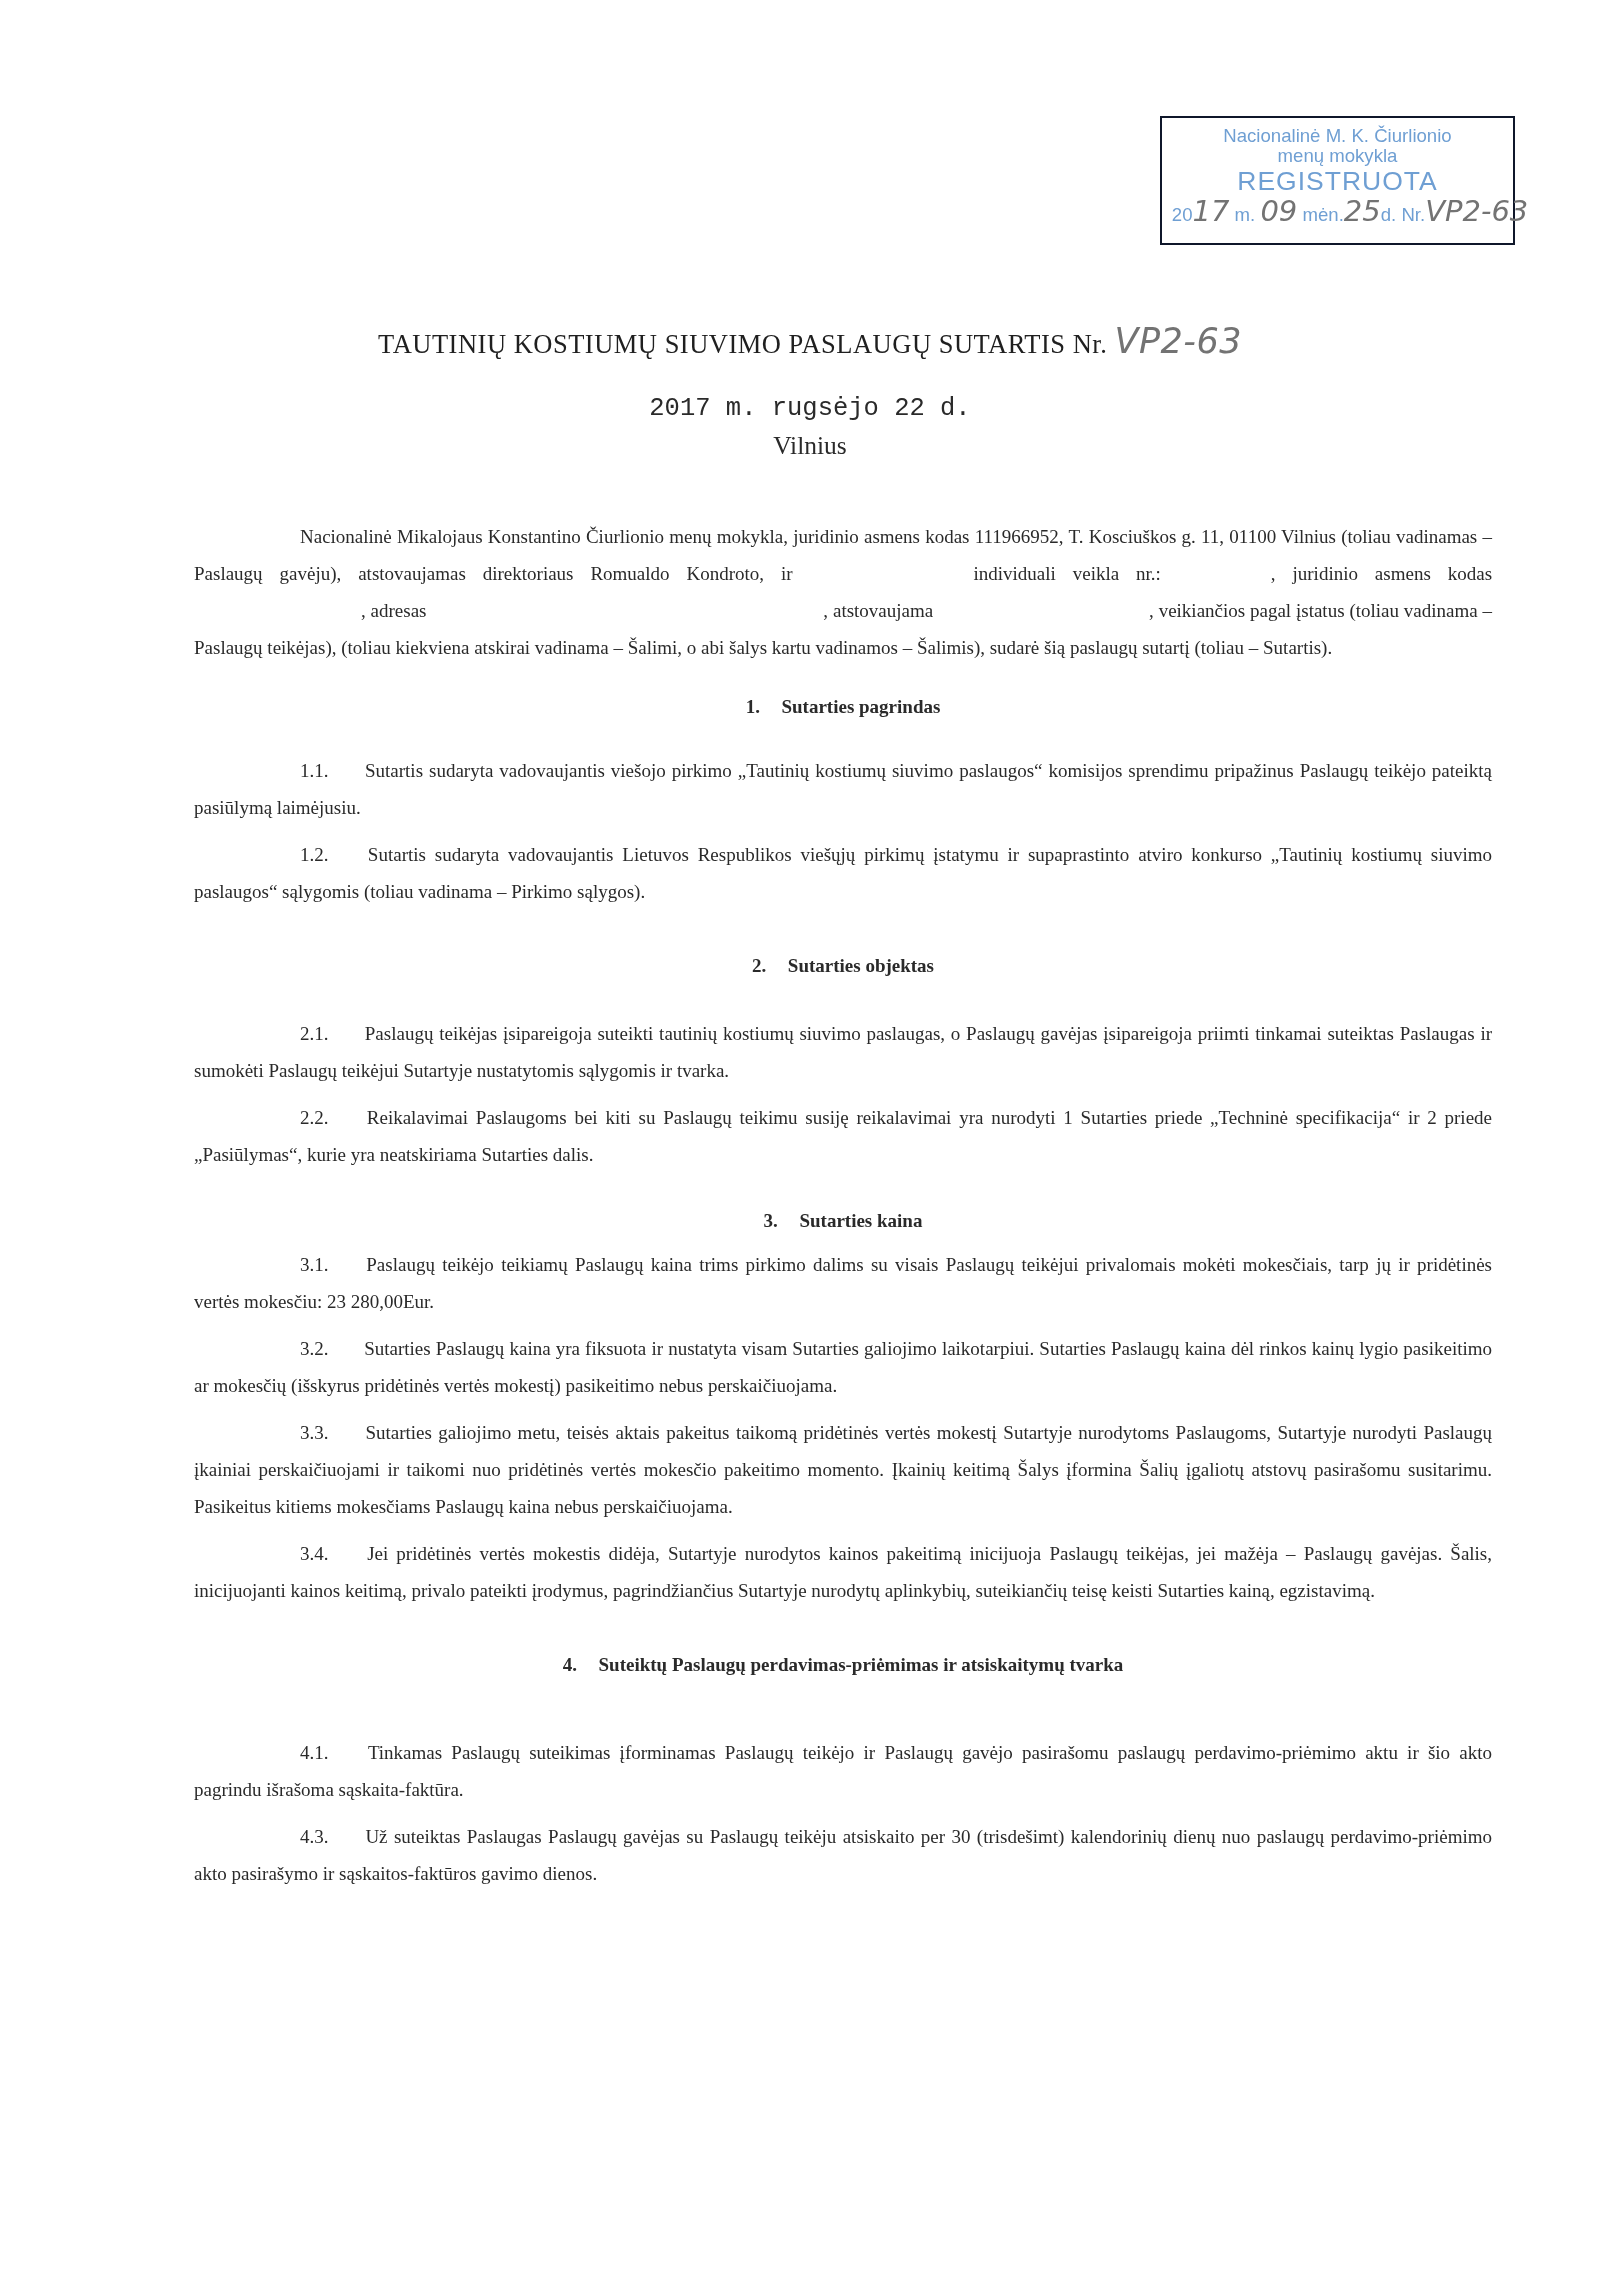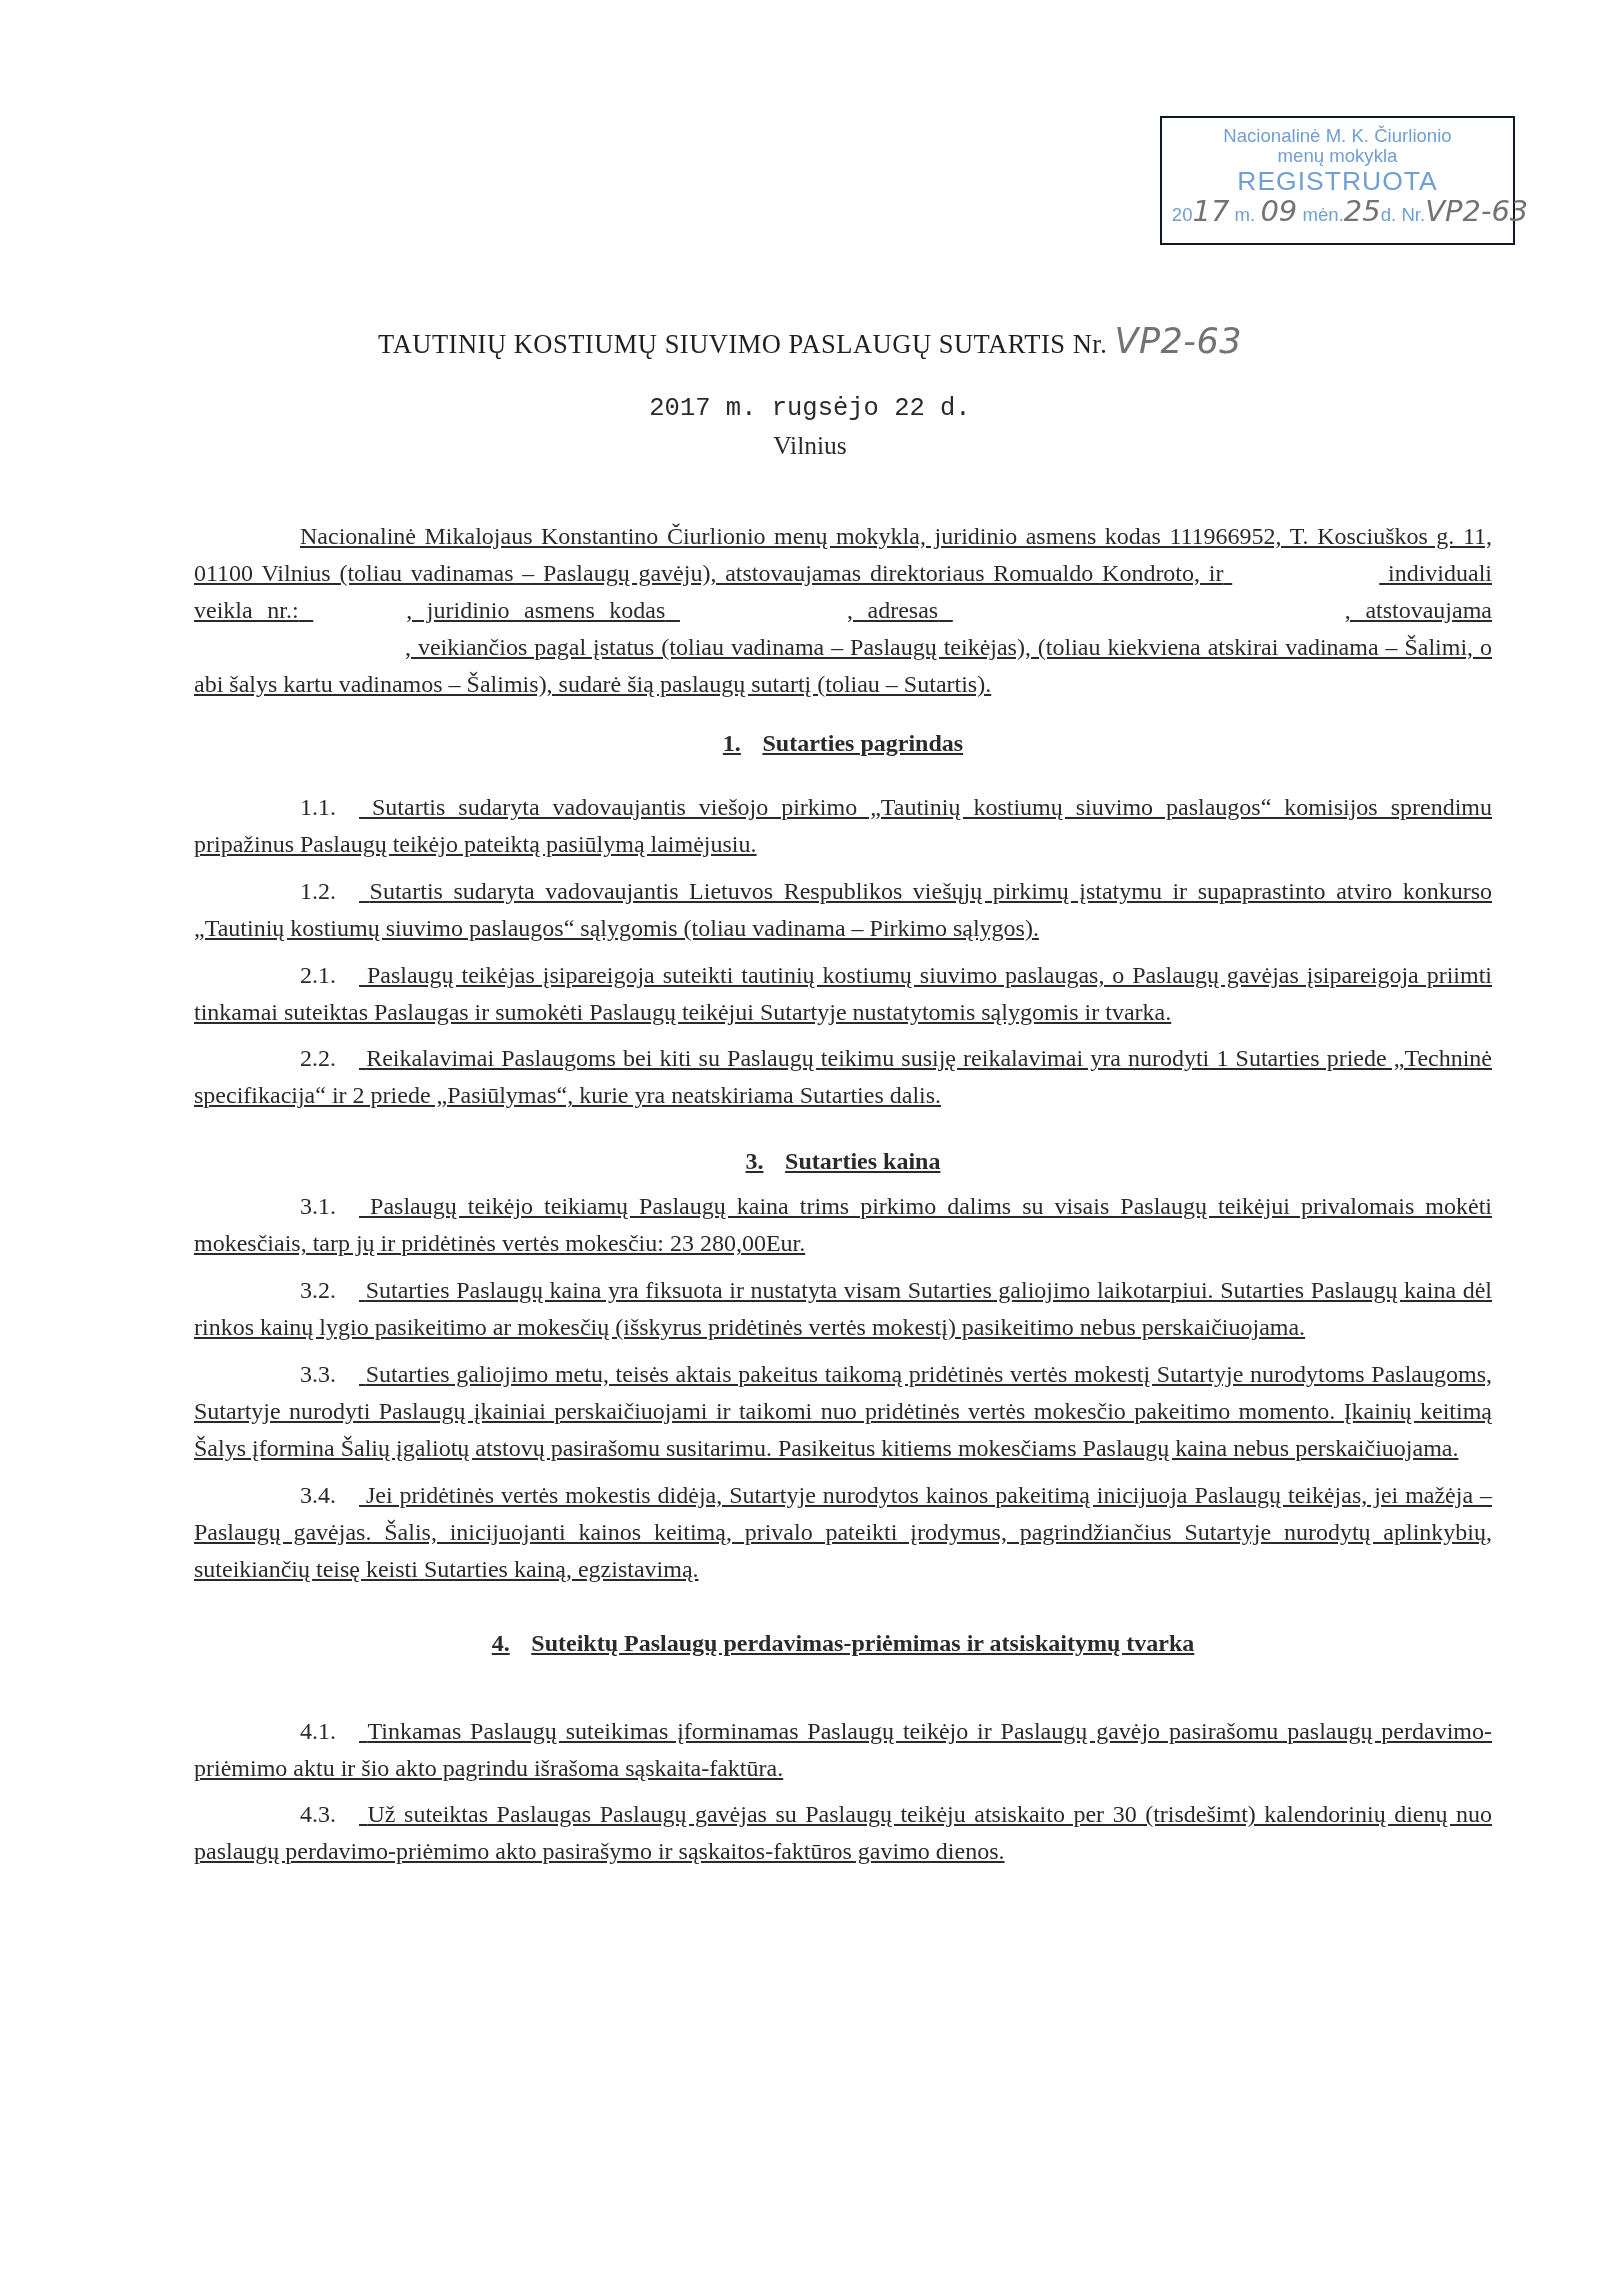--- a/index.html
+++ b/index.html
@@ -17,21 +17,21 @@
   .stamp .s4 { font-size: 18.6px; line-height: 29px; text-align: left; padding-left: 9.8px; white-space: nowrap; }
   .hw { color: #737373; font-family: "DejaVu Sans", sans-serif; font-style: italic; font-size: 29px; font-weight: normal; }
 
   .title { position: absolute; top: 321px; left: 0; width: 1620px; text-align: center;
            font-size: 26.5px; letter-spacing: 0.5px; color: #1f1f1f; }
   .title .hw { font-size: 35px; }
 
   .date { position: absolute; top: 394px; left: 0; width: 1620px; text-align: center; font-size: 25.5px; font-family: Liberation Mono, monospace; }
   .city { position: absolute; top: 431px; left: 0; width: 1620px; text-align: center; font-size: 25.5px; }
 
-  .body { position: absolute; left: 194px; top: 518px; width: 1298px; font-size: 24px; line-height: 37px; text-decoration: underline; }
+  .body { position: absolute; left: 194px; top: 518px; width: 1298px; font-size: 19px; line-height: 37px; }
   .para { text-align: justify; margin: 0; text-indent: 0; }
   .para.first { text-indent: 106px; }
   .clause { text-align: justify; margin: 0 0 9.8px 0; }
   .clause .num { display: inline-block; padding-left: 106px; width: 59px; }
   .heading { text-align: center; font-weight: bold; margin: 0; }
   .heading .hnum { margin-right: 21.6px; }
   .blank { display: inline-block; }
 </style>
 </head>
 <body>
@@ -66,20 +66,21 @@
       <span class="blank" style="width:93px"></span><span>, juridinio asmens kodas</span>
       <span class="blank" style="width:167px"></span><span>, adresas</span>
       <span class="blank" style="width:392px"></span><span>, atstovaujama</span>
       <span class="blank" style="width:211px"></span><span>, veikiančios pagal įstatus (toliau vadinama – Paslaugų teikėjas), (toliau kiekviena atskirai vadinama – Šalimi, o abi šalys kartu vadinamos – Šalimis), sudarė šią paslaugų sutartį (toliau – Sutartis).</span>
     </p>
 
     <div id="sections">
         <div class="heading" style="margin-top: 21.6px; margin-bottom: 27.4px;"><span class="hnum">1.</span><span>Sutarties pagrindas</span></div>
         <p class="clause"><span class="num">1.1.</span> <span>Sutartis sudaryta vadovaujantis viešojo pirkimo „Tautinių kostiumų siuvimo paslaugos“ komisijos sprendimu pripažinus Paslaugų teikėjo pateiktą pasiūlymą laimėjusiu.</span></p>
         <p class="clause"><span class="num">1.2.</span> <span>Sutartis sudaryta vadovaujantis Lietuvos Respublikos viešųjų pirkimų įstatymu ir supaprastinto atviro konkurso „Tautinių kostiumų siuvimo paslaugos“ sąlygomis (toliau vadinama – Pirkimo sąlygos).</span></p>
+        <div class="heading" style="margin-top: 37px; margin-bottom: 31px;"><span class="hnum">2.</span><span>Sutarties objektas</span></div>
         <p class="clause"><span class="num">2.1.</span> <span>Paslaugų teikėjas įsipareigoja suteikti tautinių kostiumų siuvimo paslaugas, o Paslaugų gavėjas įsipareigoja priimti tinkamai suteiktas Paslaugas ir sumokėti Paslaugų teikėjui Sutartyje nustatytomis sąlygomis ir tvarka.</span></p>
         <p class="clause"><span class="num">2.2.</span> <span>Reikalavimai Paslaugoms bei kiti su Paslaugų teikimu susiję reikalavimai yra nurodyti 1 Sutarties priede „Techninė specifikacija“ ir 2 priede „Pasiūlymas“, kurie yra neatskiriama Sutarties dalis.</span></p>
         <div class="heading" style="margin-top: 29px; margin-bottom: 7.8px;"><span class="hnum">3.</span><span>Sutarties kaina</span></div>
         <p class="clause"><span class="num">3.1.</span> <span>Paslaugų teikėjo teikiamų Paslaugų kaina trims pirkimo dalims su visais Paslaugų teikėjui privalomais mokėti mokesčiais, tarp jų ir pridėtinės vertės mokesčiu: 23 280,00Eur.</span></p>
         <p class="clause"><span class="num">3.2.</span> <span>Sutarties Paslaugų kaina yra fiksuota ir nustatyta visam Sutarties galiojimo laikotarpiui. Sutarties Paslaugų kaina dėl rinkos kainų lygio pasikeitimo ar mokesčių (išskyrus pridėtinės vertės mokestį) pasikeitimo nebus perskaičiuojama.</span></p>
         <p class="clause"><span class="num">3.3.</span> <span>Sutarties galiojimo metu, teisės aktais pakeitus taikomą pridėtinės vertės mokestį Sutartyje nurodytoms Paslaugoms, Sutartyje nurodyti Paslaugų įkainiai perskaičiuojami ir taikomi nuo pridėtinės vertės mokesčio pakeitimo momento. Įkainių keitimą Šalys įformina Šalių įgaliotų atstovų pasirašomu susitarimu. Pasikeitus kitiems mokesčiams Paslaugų kaina nebus perskaičiuojama.</span></p>
         <p class="clause"><span class="num">3.4.</span> <span>Jei pridėtinės vertės mokestis didėja, Sutartyje nurodytos kainos pakeitimą inicijuoja Paslaugų teikėjas, jei mažėja – Paslaugų gavėjas. Šalis, inicijuojanti kainos keitimą, privalo pateikti įrodymus, pagrindžiančius Sutartyje nurodytų aplinkybių, suteikiančių teisę keisti Sutarties kainą, egzistavimą.</span></p>
         <div class="heading" style="margin-top: 37px; margin-bottom: 51px;"><span class="hnum">4.</span><span>Suteiktų Paslaugų perdavimas-priėmimas ir atsiskaitymų tvarka</span></div>
         <p class="clause"><span class="num">4.1.</span> <span>Tinkamas Paslaugų suteikimas įforminamas Paslaugų teikėjo ir Paslaugų gavėjo pasirašomu paslaugų perdavimo-priėmimo aktu ir šio akto pagrindu išrašoma sąskaita-faktūra.</span></p>
         <p class="clause"><span class="num">4.3.</span> <span>Už suteiktas Paslaugas Paslaugų gavėjas su Paslaugų teikėju atsiskaito per 30 (trisdešimt) kalendorinių dienų nuo paslaugų perdavimo-priėmimo akto pasirašymo ir sąskaitos-faktūros gavimo dienos.</span></p>

